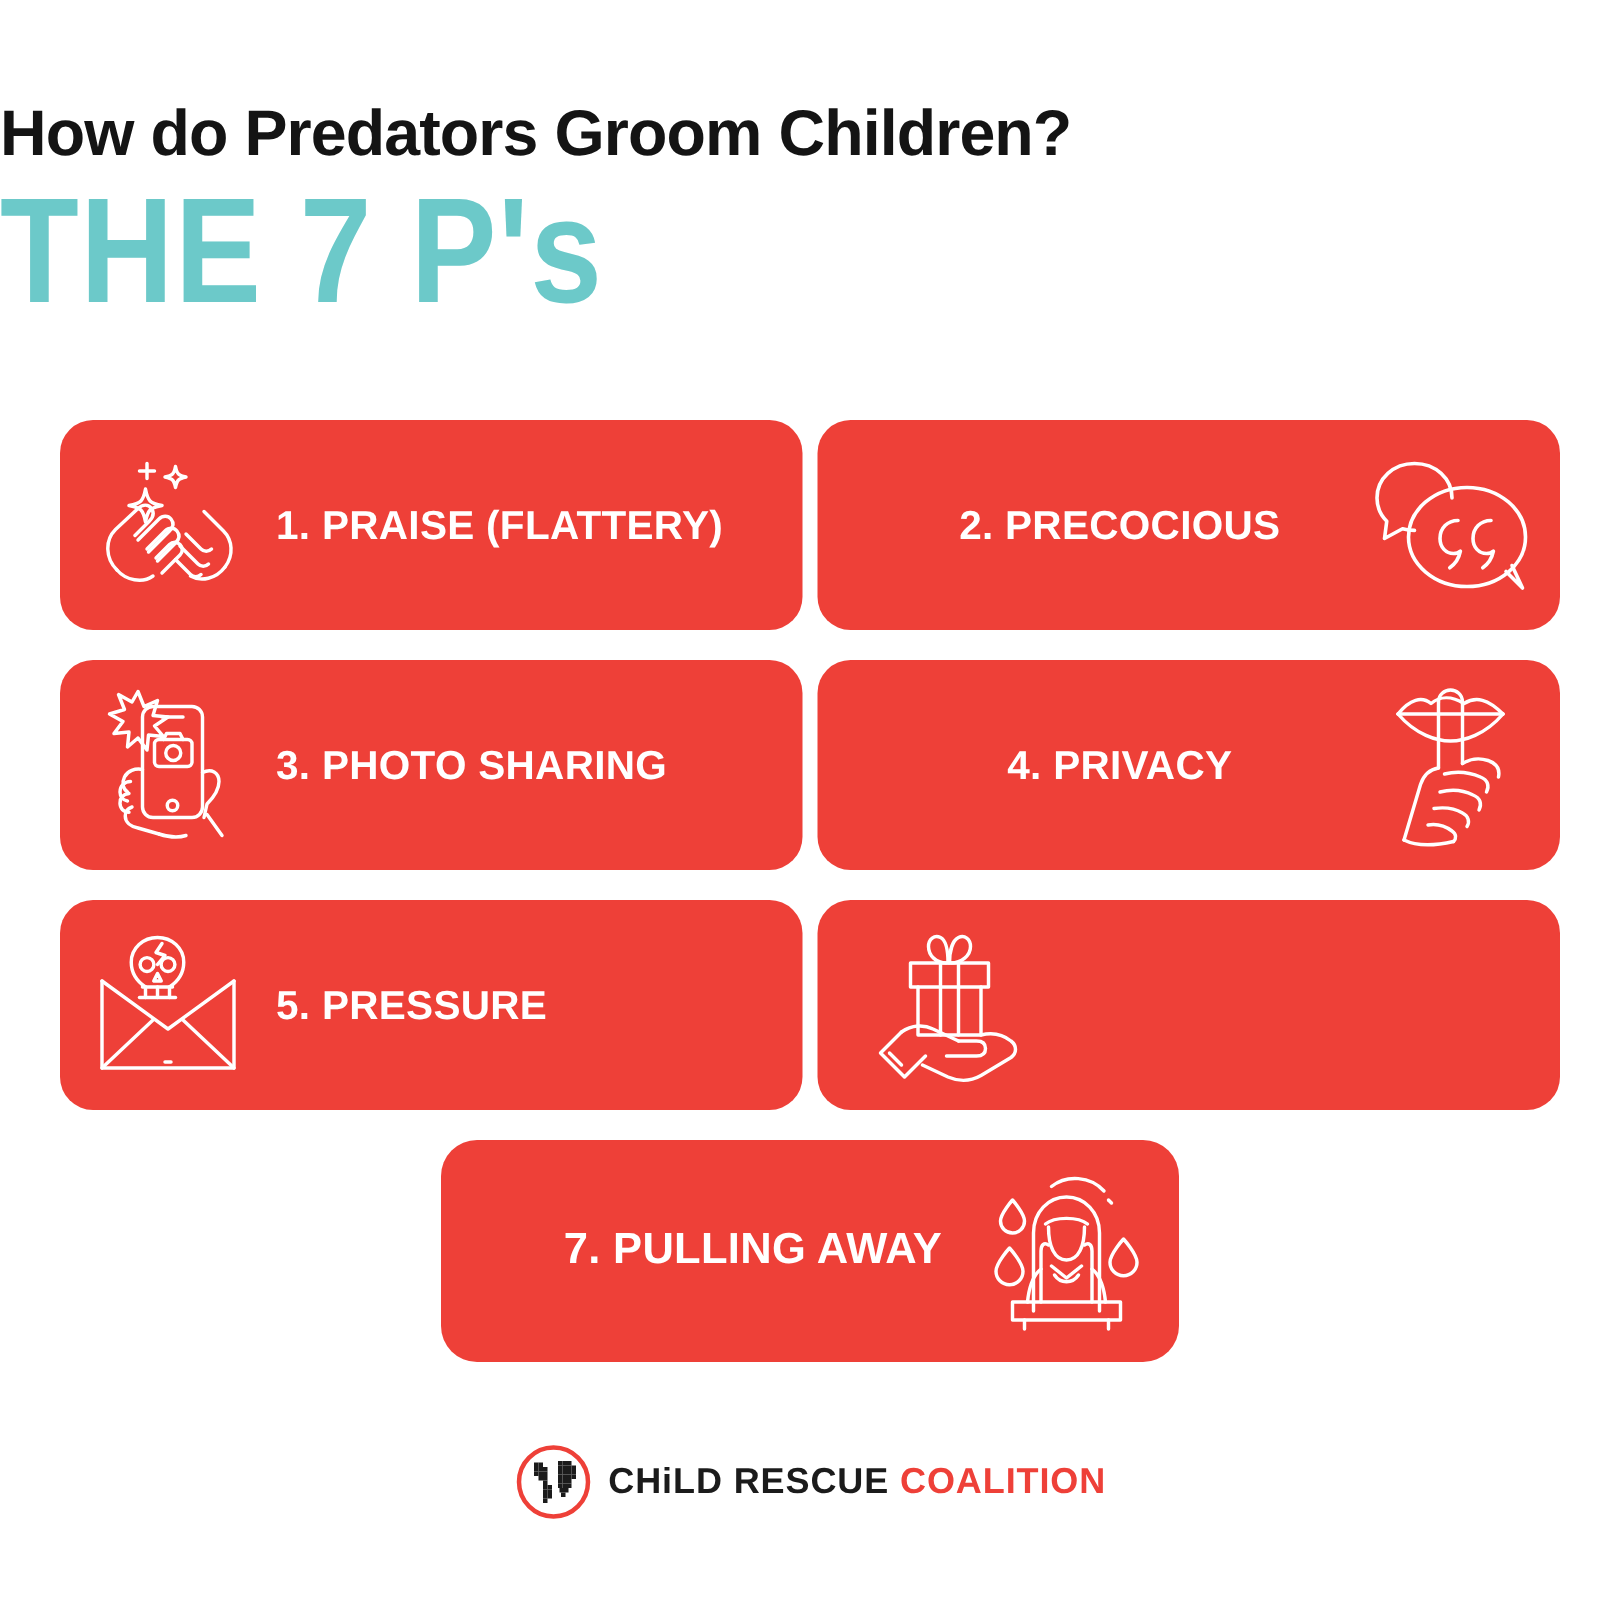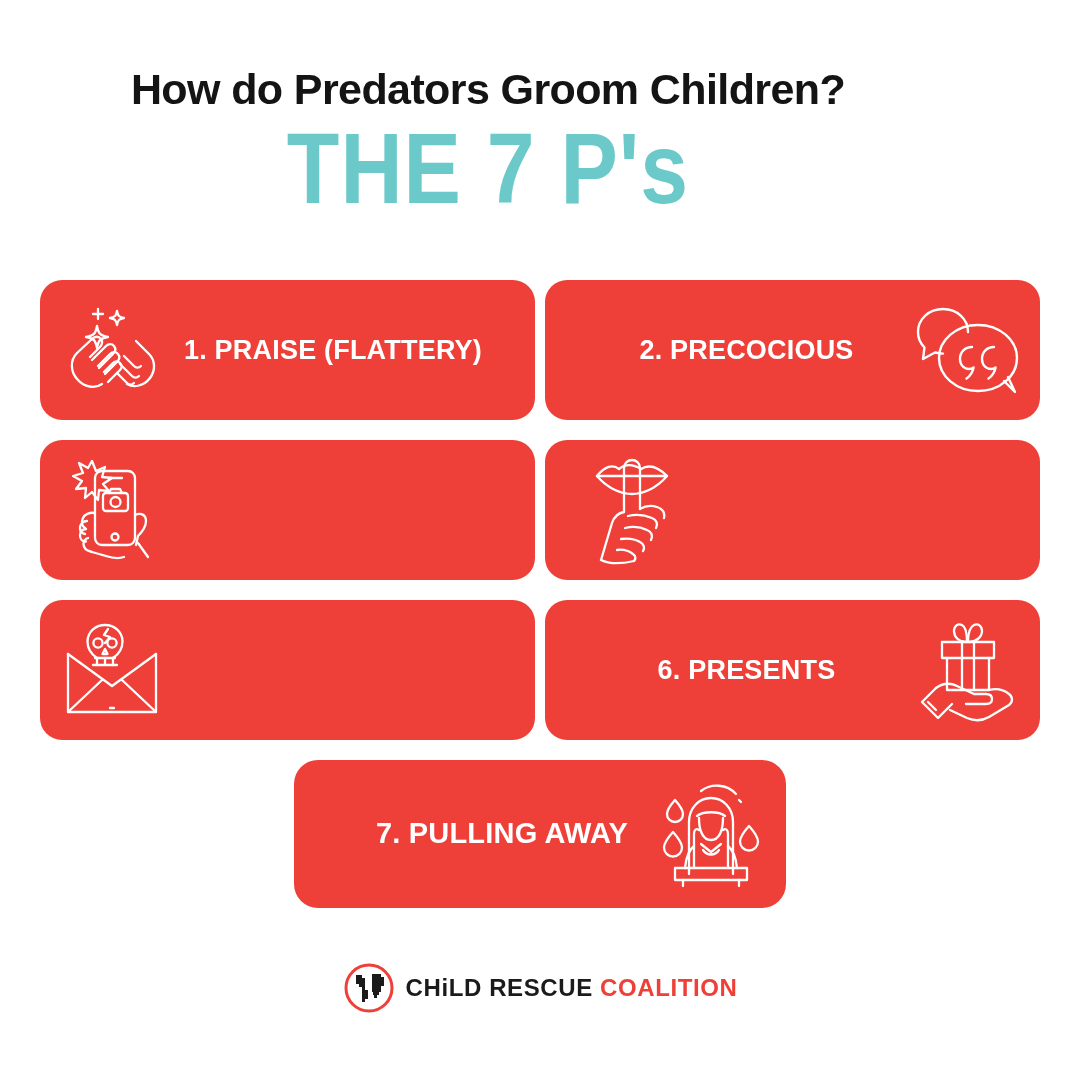--- a/index.html
+++ b/index.html
@@ -18,21 +18,20 @@
     height: 1080px;
     background: #ffffff;
   }
 
   
   .header {
     position: absolute;
     top: 0; left: 0;
     width: 976px;
     padding-top: 66px;
-    text-align: center;
   }
 
   .headline {
     font-size: 43px;
     font-weight: 700;
     color: #141414;
     letter-spacing: -0.6px;
     line-height: 1.08;
     white-space: nowrap;
   }
@@ -213,23 +212,25 @@
             <path d="M33 56 C28 55 23 57 21 61 C19 65 20 69 23 71"></path>
             <path d="M25 64 C21 64 18 67 18 71 C18 74 20 76.5 23 77"></path>
             <path d="M24 72 C20 72.5 18 75 18 78.5 C18 82 20.5 84.5 24 84.5"></path>
             <path d="M26 81 C23 82 21.5 84 21.5 87 C21.5 91 25 94 30 95 L44 99"></path>
             <path d="M44 99 C50 101 56 102 62 100"></path>
 
             <path d="M73 58 C79 55 84 58 84 64 C84 70 80 75 76 79 L74 88"></path>
             <path d="M76 86 L86 100"></path>
           </svg>
         </span>
+        <span class="card-label">3. PHOTO SHARING</span>
       </div>
 
       <div class="card c4 icon-right">
+        <span class="card-label">4. PRIVACY</span>
         <span class="ico">
           <svg width="92" height="112" viewBox="0 0 92 112" fill="none" stroke="#ffffff" stroke-width="2.3" stroke-linecap="round" stroke-linejoin="round">
 
             <path d="M10 22 C18 12 26 10 32 15 C38 10 46 10 54 15 C62 10 70 12 80 22"></path>
             <path d="M10 22 C22 36 36 40 45 40 C54 40 68 36 80 22"></path>
             <path d="M10 22 L80 22"></path>
 
             <path d="M37 14 C37 9 41 6 45 6 C49 6 53 9 53 14 L53 55"></path>
             <path d="M37 14 L37 58"></path>
 
@@ -260,24 +261,24 @@
             <path d="M33 43 L57 43"></path>
             <path d="M48 7 L44 13 L50 15 L45 21"></path>
 
             <path d="M8 32 L8 90 L96 90 L96 32"></path>
             <path d="M8 32 L52 64 L96 32"></path>
             <path d="M8 90 L42 58"></path>
             <path d="M96 90 L62 58"></path>
             <path d="M50 86 L54 86"></path>
           </svg>
         </span>
+        <span class="card-label">5. PRESSURE</span>
       </div>
 
       <div class="card c6 icon-right">
-        <span class="card-label">6. PRESENTS</span>
         <span class="ico">
           <svg width="108" height="104" viewBox="0 0 108 104" fill="none" stroke="#ffffff" stroke-width="2.3" stroke-linecap="round" stroke-linejoin="round">
 
             <path d="M52 24 C45 24 40 19 40 13 C40 8 44 5 48 7 C52 9 53 16 53 24"></path>
             <path d="M55 24 C62 24 68 19 68 13 C68 8 64 5 60 7 C56 9 54 16 54 24"></path>
 
             <rect x="28" y="24" width="52" height="16"></rect>
 
             <path d="M33 40 L33 72 L75 72 L75 40"></path>
 

